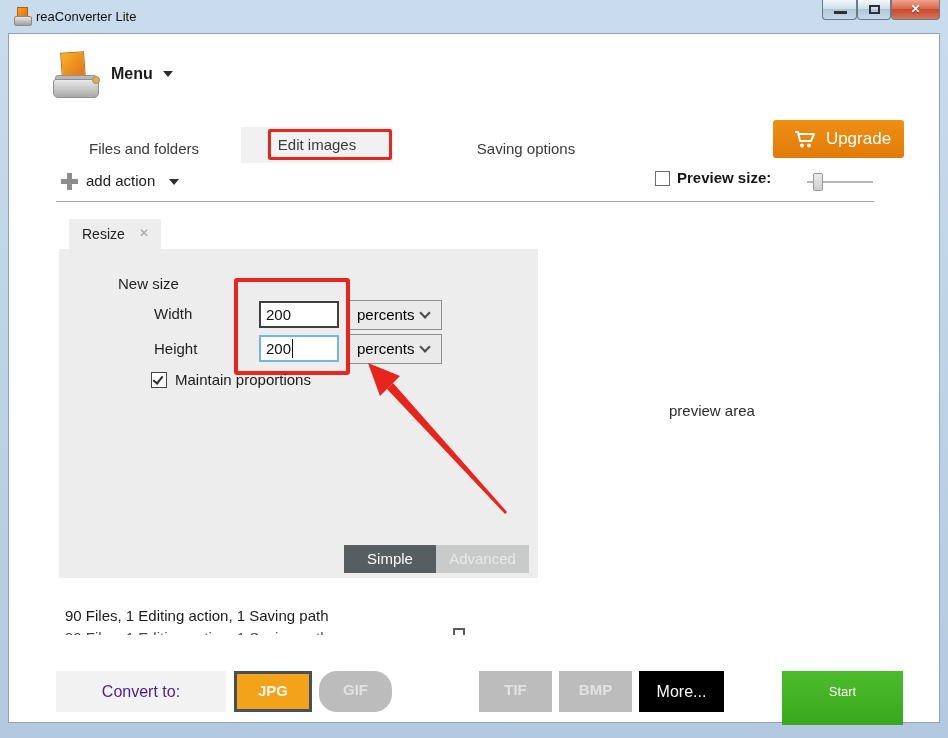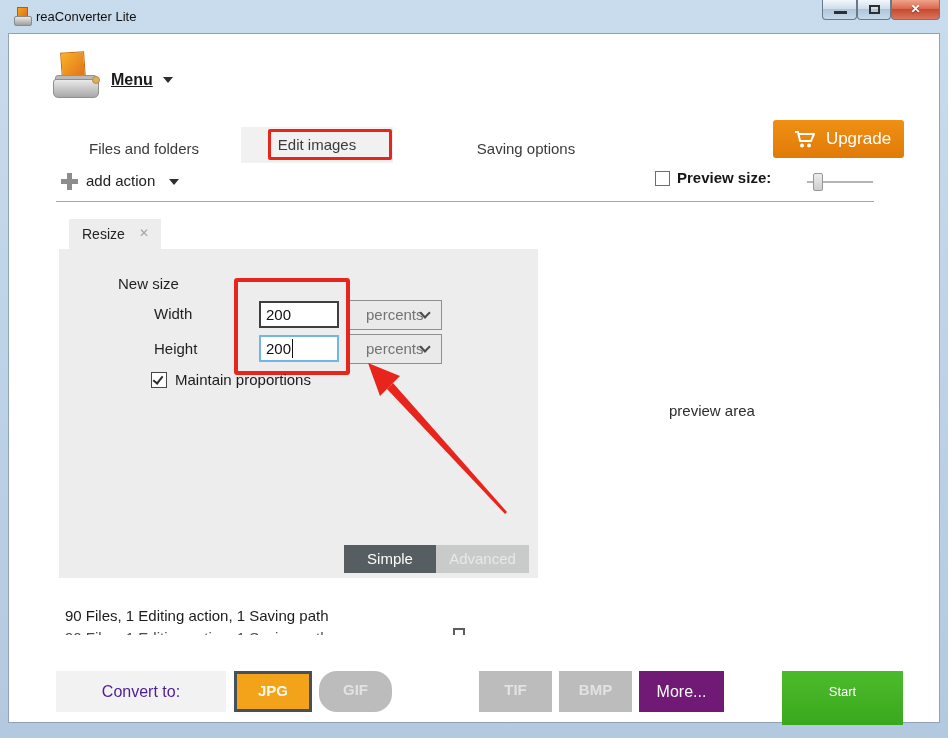--- a/index.html
+++ b/index.html
@@ -30,21 +30,21 @@
     left:8px; top:33px; width:932px; height:690px;
     background:#ffffff; border:1px solid #90a2b4; position:absolute;
   }
 
   
   .logo { left:44px; top:18px; width:48px; height:48px; }
   .logo .paper { position:absolute; left:8px; top:0; width:24px; height:27px; background:linear-gradient(135deg,#f9b226,#e0701a); border:1px solid #c26a12; transform:rotate(-4deg); }
   .logo .slot { position:absolute; left:2px; top:23px; width:42px; height:7px; background:#b9b9b9; border:1px solid #939393; border-radius:3px; }
   .logo .body { position:absolute; left:0; top:27px; width:46px; height:19px; background:linear-gradient(#e9e9e9,#a8a8a8); border:1px solid #8f8f8f; border-radius:3px 3px 5px 5px; }
   .logo .knob { position:absolute; left:39px; top:24px; width:8px; height:8px; background:#dcae62; border:1px solid #b68a44; border-radius:50%; }
-  .menu-label { left:102px; top:37px; font-size:16px; color:#1b1b1b; font-weight:600;text-decoration:underline; }
+  .menu-label { left:102px; top:31px; font-size:16px; color:#1b1b1b; font-weight:600; }
   .caret-down { display:inline-block; width:0; height:0; border-left:5px solid transparent; border-right:5px solid transparent; border-top:6px solid #2e2e2e; margin-left:10px; vertical-align:2px; }
 
   
   .nav-tab { top:100px; height:30px; font-size:15px; color:#3b3b3b; text-align:center; line-height:30px; }
   .tab-files { left:60px; width:150px; }
   .tab-edit-bg { left:232px; top:93px; width:152px; height:36px; background:#f1f1f2; }
   .tab-edit { left:232px; width:152px; top:96px; }
   .tab-saving { left:437px; width:160px; }
   .anno-box-tab { left:259px; top:95px; width:124px; height:31px; border:3px solid #e8251d; border-radius:2px; }
 
@@ -74,21 +74,21 @@
   .lbl { font-size:15px; color:#1f1f1f; }
   .lbl-newsize { left:109px; top:241px; }
   .lbl-width { left:145px; top:271px; }
   .lbl-height { left:145px; top:306px; }
 
   .size-input { position:absolute; width:80px; height:27px; background:#fff; font-family:"Liberation Sans",sans-serif; font-size:15px; padding:0 0 0 5px; color:#111; }
   .input-width { left:250px; top:267px; border:2px solid #3f3f3f; }
   .input-height { left:250px; top:301px; border:2px solid #74b5e8; }
   .text-caret { left:283px; top:305px; width:1px; height:19px; background:#111; }
 
-  .unit-select { position:absolute; width:95px; height:30px; background:#eaeaeb; border:1px solid #8f8f8f; font-size:15px; color:#737373; line-height:28px; padding-left:18px; }
+  .unit-select { position:absolute; width:95px; height:30px; background:#eaeaeb; border:1px solid #8f8f8f; font-size:15px; color:#000000; line-height:28px; padding-left:9px; }
   .sel-width { left:338px; top:266px; }
   .sel-height { left:338px; top:300px; }
   .sel-chevron { position:absolute; right:12px; top:8px; width:8px; height:8px; border-right:2px solid #4c4c4c; border-bottom:2px solid #4c4c4c; transform:rotate(45deg); }
 
   .anno-box-inputs { left:225px; top:244px; width:116px; height:97px; border:4px solid #e8251d; border-radius:3px; }
 
   .cb-maintain { left:142px; top:338px; width:16px; height:16px; border:1.5px solid #454545; background:#fff; }
   .check-mark { position:absolute; left:3px; top:1px; width:6px; height:10px; border-right:2px solid #2c2c2c; border-bottom:2px solid #2c2c2c; transform:rotate(38deg); }
   .maintain-label { left:166px; top:337px; font-size:15px; color:#1b1b1b; }
 
@@ -103,21 +103,21 @@
   
   .status-line { left:56px; top:573px; font-size:15px; color:#1c1c1c; }
   .status-ghost { left:56px; top:595px; width:345px; height:6px; overflow:hidden; color:#4a4a4a; font-size:15px; }
   .partial-checkbox { left:444px; top:594px; width:12px; height:7px; border:2px solid #5c5c5c; border-bottom:none; }
 
   
   .convert-box { left:47px; top:637px; width:170px; height:41px; background:#f2f2f3; font-size:16px; color:#4c1d95; text-align:center; line-height:41px; }
   .fmt-btn { position:absolute; top:637px; width:73px; height:41px; font-size:15px; font-weight:bold; text-align:center; line-height:38px; background:#bcbcbc; color:#e2e2e2; }
   .fmt-jpg { left:225px; width:78px; background:#f2a31a; border:3px solid #46505a; color:#fdf8ec; line-height:34px; }
   .fmt-gif { left:310px;border-radius:18px; } .fmt-png { left:390px; } .fmt-tif { left:470px; } .fmt-bmp { left:550px; }
-  .more-btn { left:630px; top:637px; width:85px; height:41px; background:#701a75; color:#fcfcfc; font-size:16px; text-align:center; line-height:41px; }
+  .more-btn { left:630px; top:637px; width:85px; height:41px; background:#000000; color:#fcfcfc; font-size:16px; text-align:center; line-height:41px; }
   .start-btn { left:773px; top:637px; width:121px; height:54px; background:linear-gradient(#4cbb2b,#3aa81d); color:#fff; font-size:13px; text-align:center; line-height:41px; }
 </style>
 </head>
 <body>
 
 <div class="abs app-ico">
   <div class="paper"></div>
     <div class="body"></div>
 </div>
 <div class="abs titlebar-text">reaConverter Lite</div>

